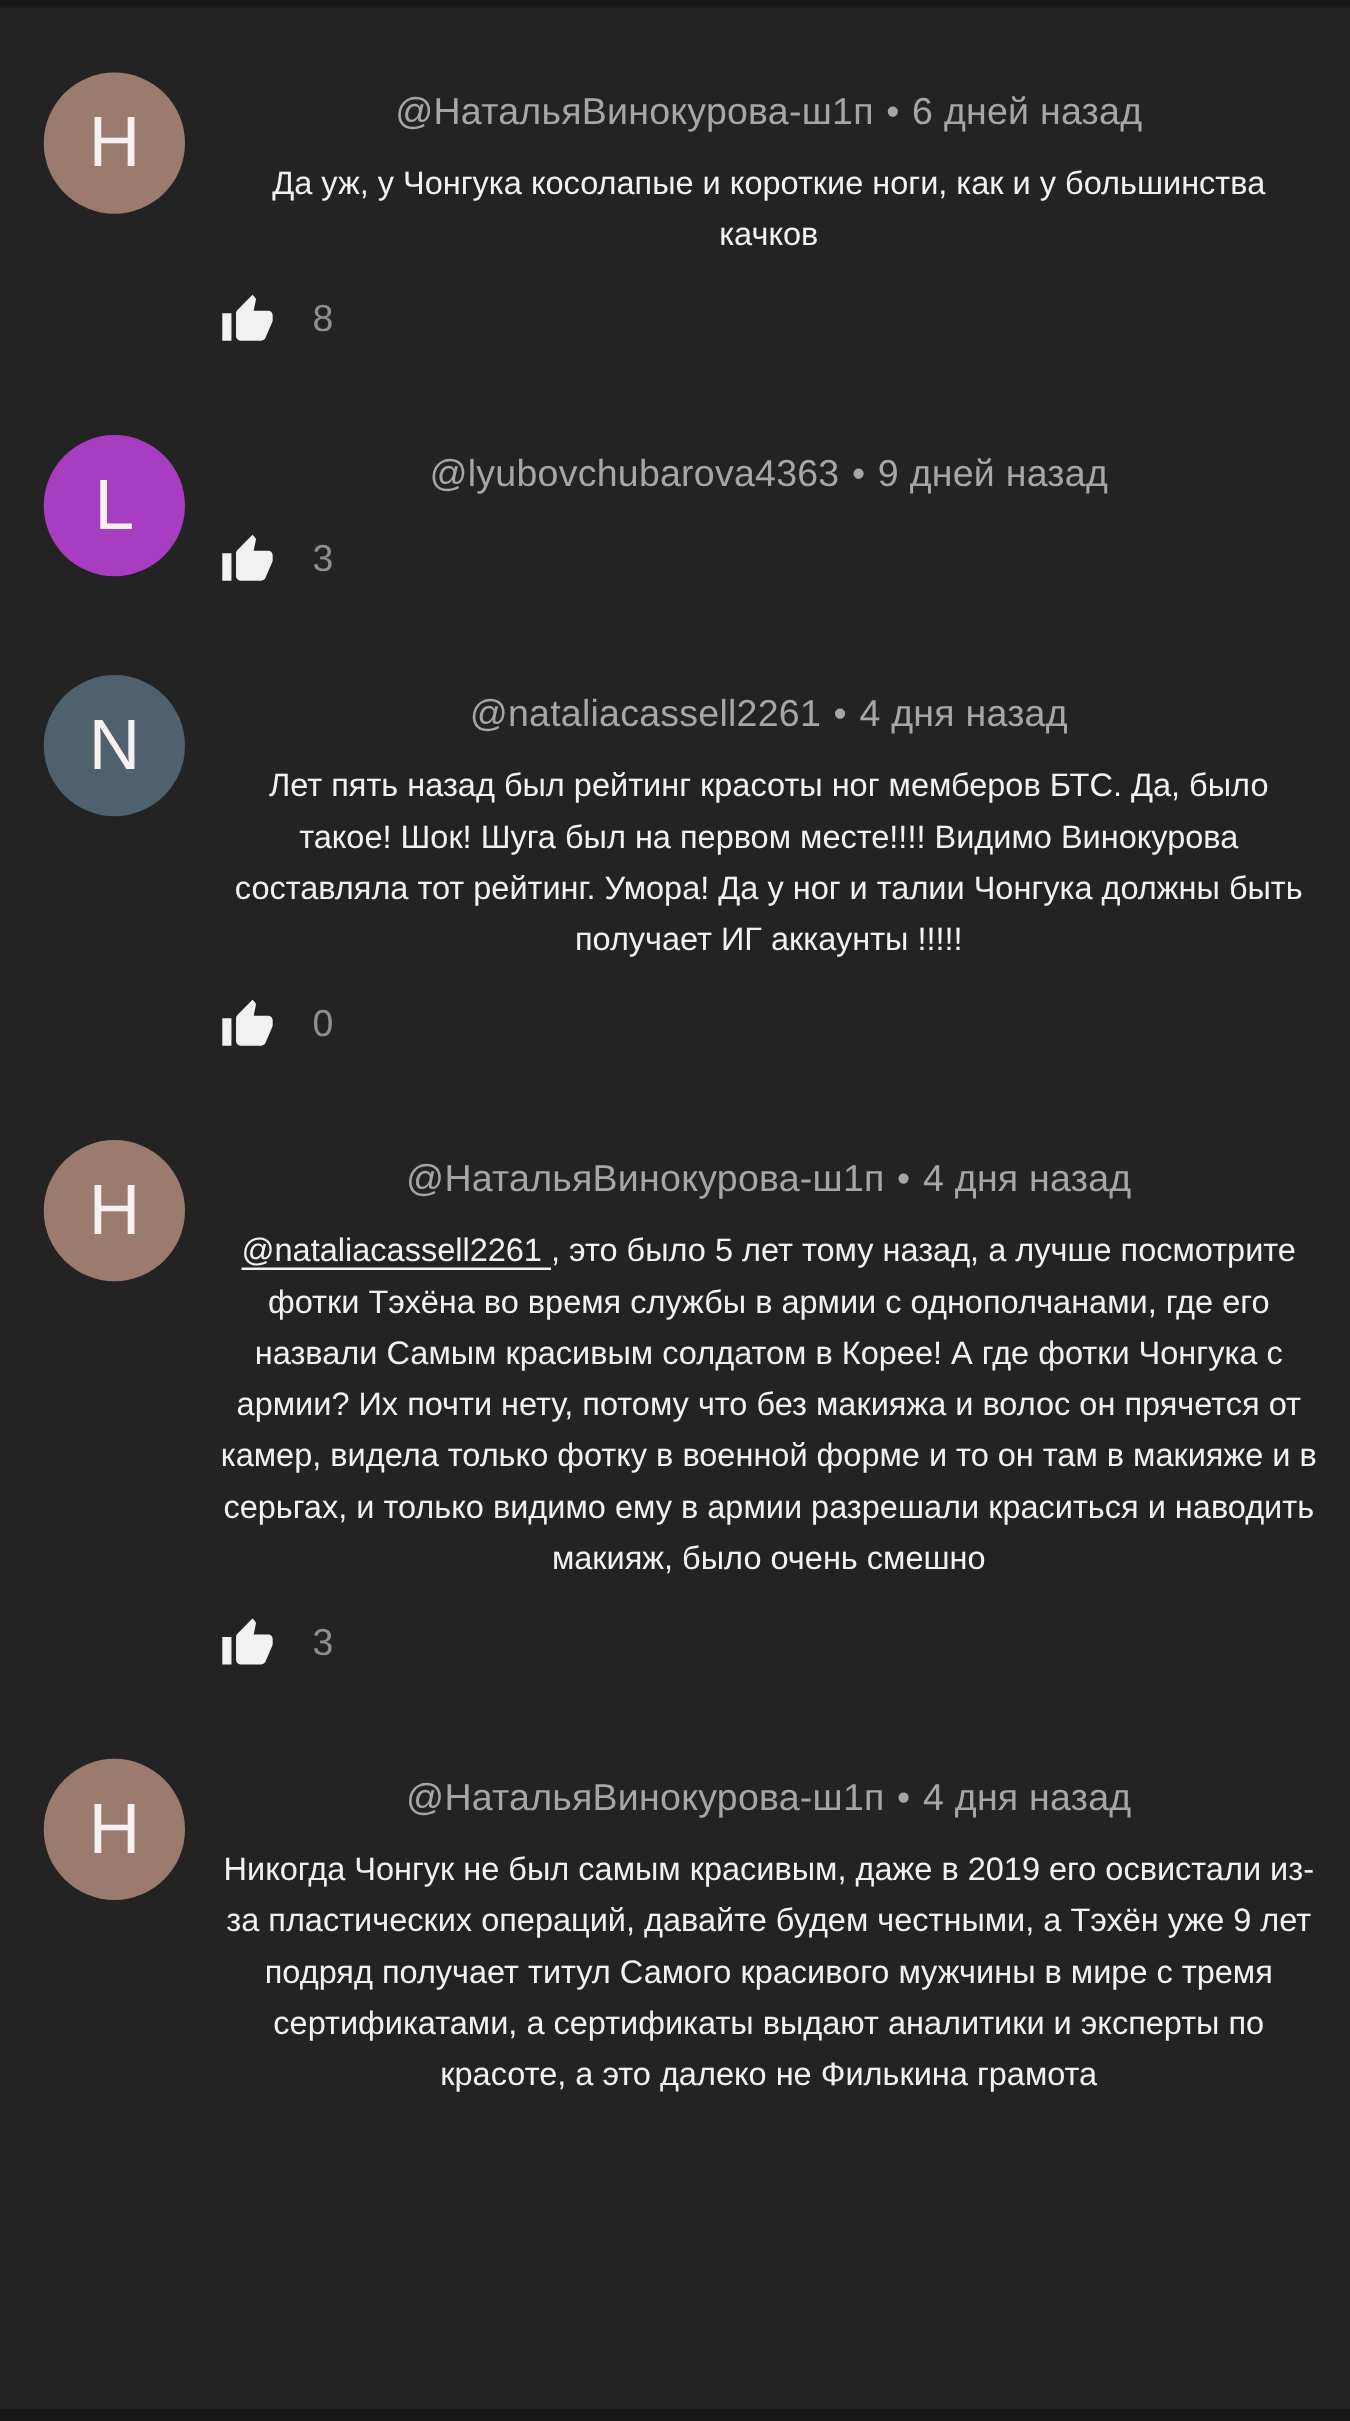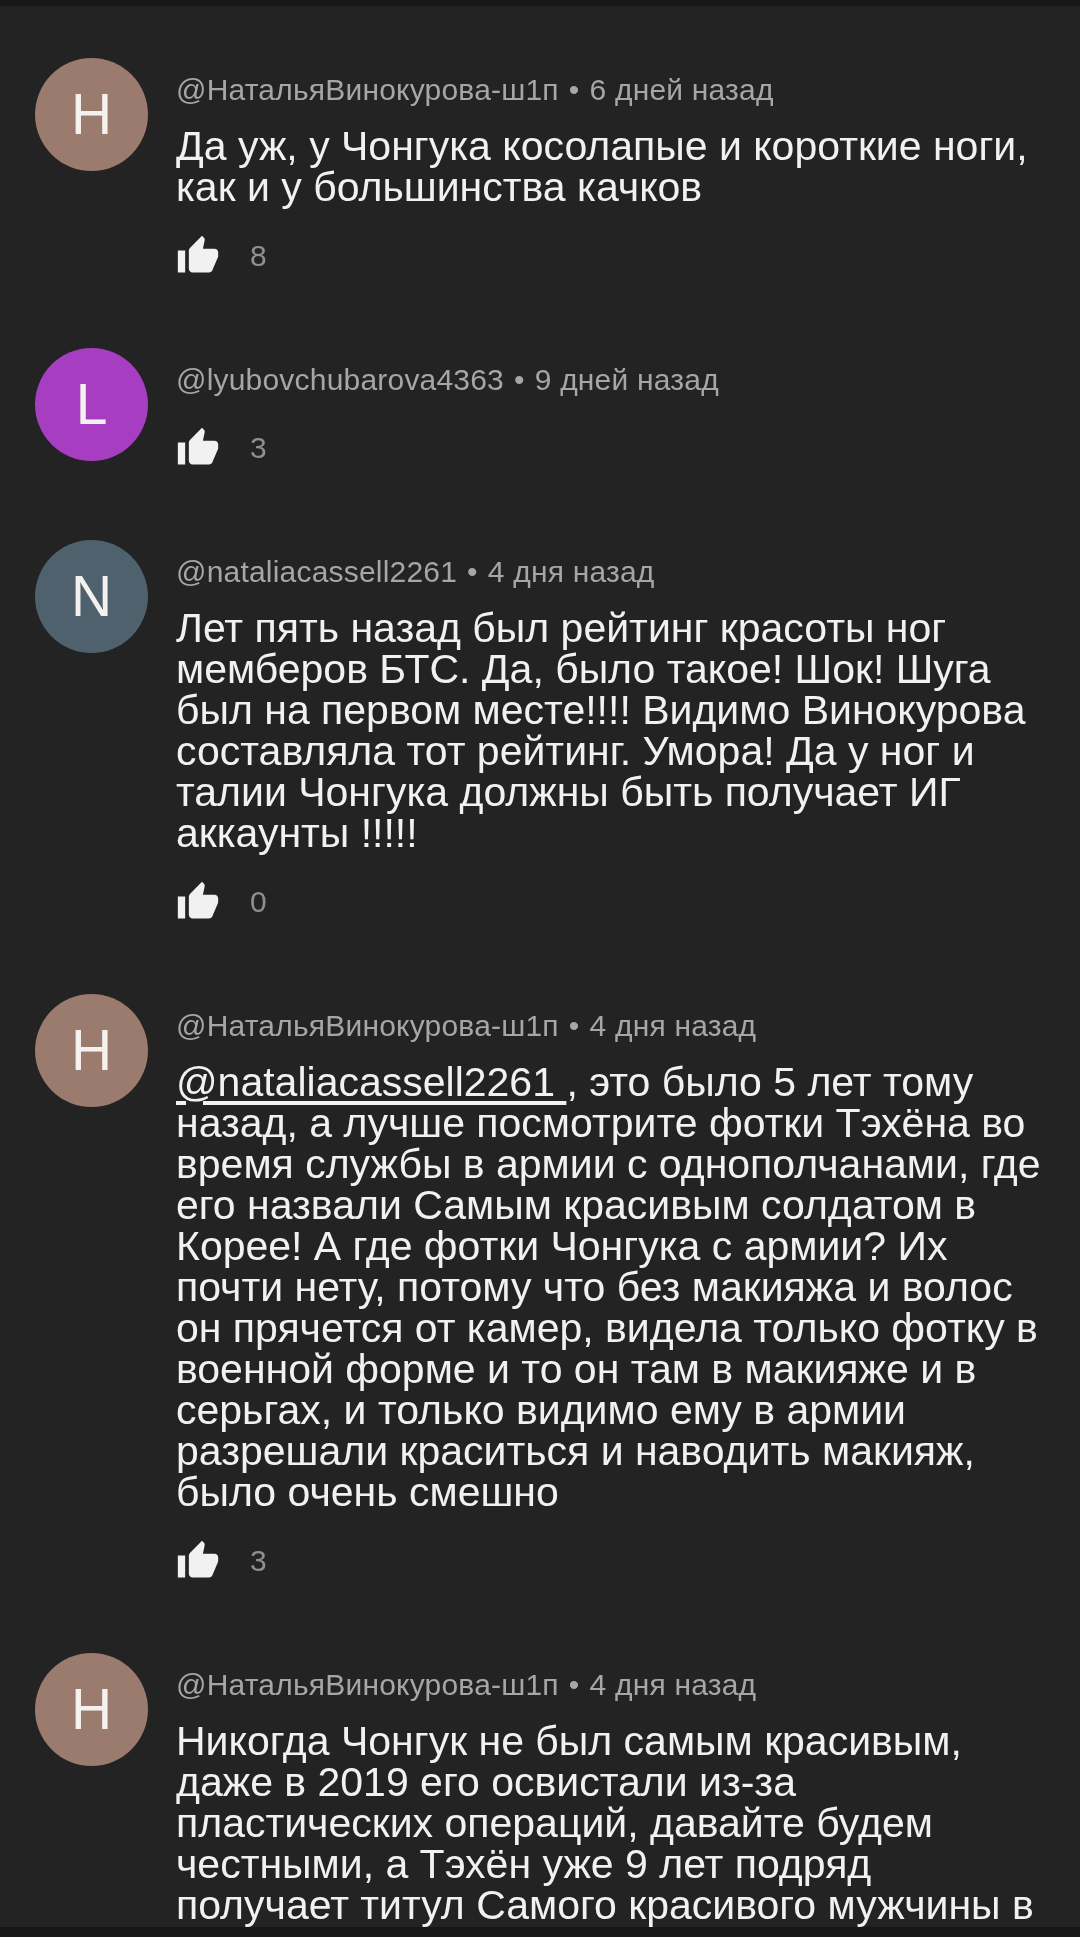--- a/index.html
+++ b/index.html
@@ -37,33 +37,34 @@
     align-items: center;
     justify-content: center;
     color: #f5f1ef;
     font-size: 57px;
     line-height: 1;
     user-select: none;
   }
   .comment-body {
     width: 878px;
     padding-top: 12px;
+    text-align: center;
   }
   .comment-header {
     font-size: 30px;
     line-height: 40px;
     color: #a6a6a6;
     letter-spacing: 0.2px;
   }
   .comment-header .dot {
     padding: 0 10px;
   }
   .comment-text {
     margin: 16px 0 0 0;
-    font-size: 41px;
+    font-size: 26px;
     line-height: 41px;
     color: #f1f1f1;
   }
   .comment-text .mention {
     text-decoration: underline;
     text-underline-offset: 5px;
   }
   .like-row {
     margin-top: 24px;
     display: flex;

